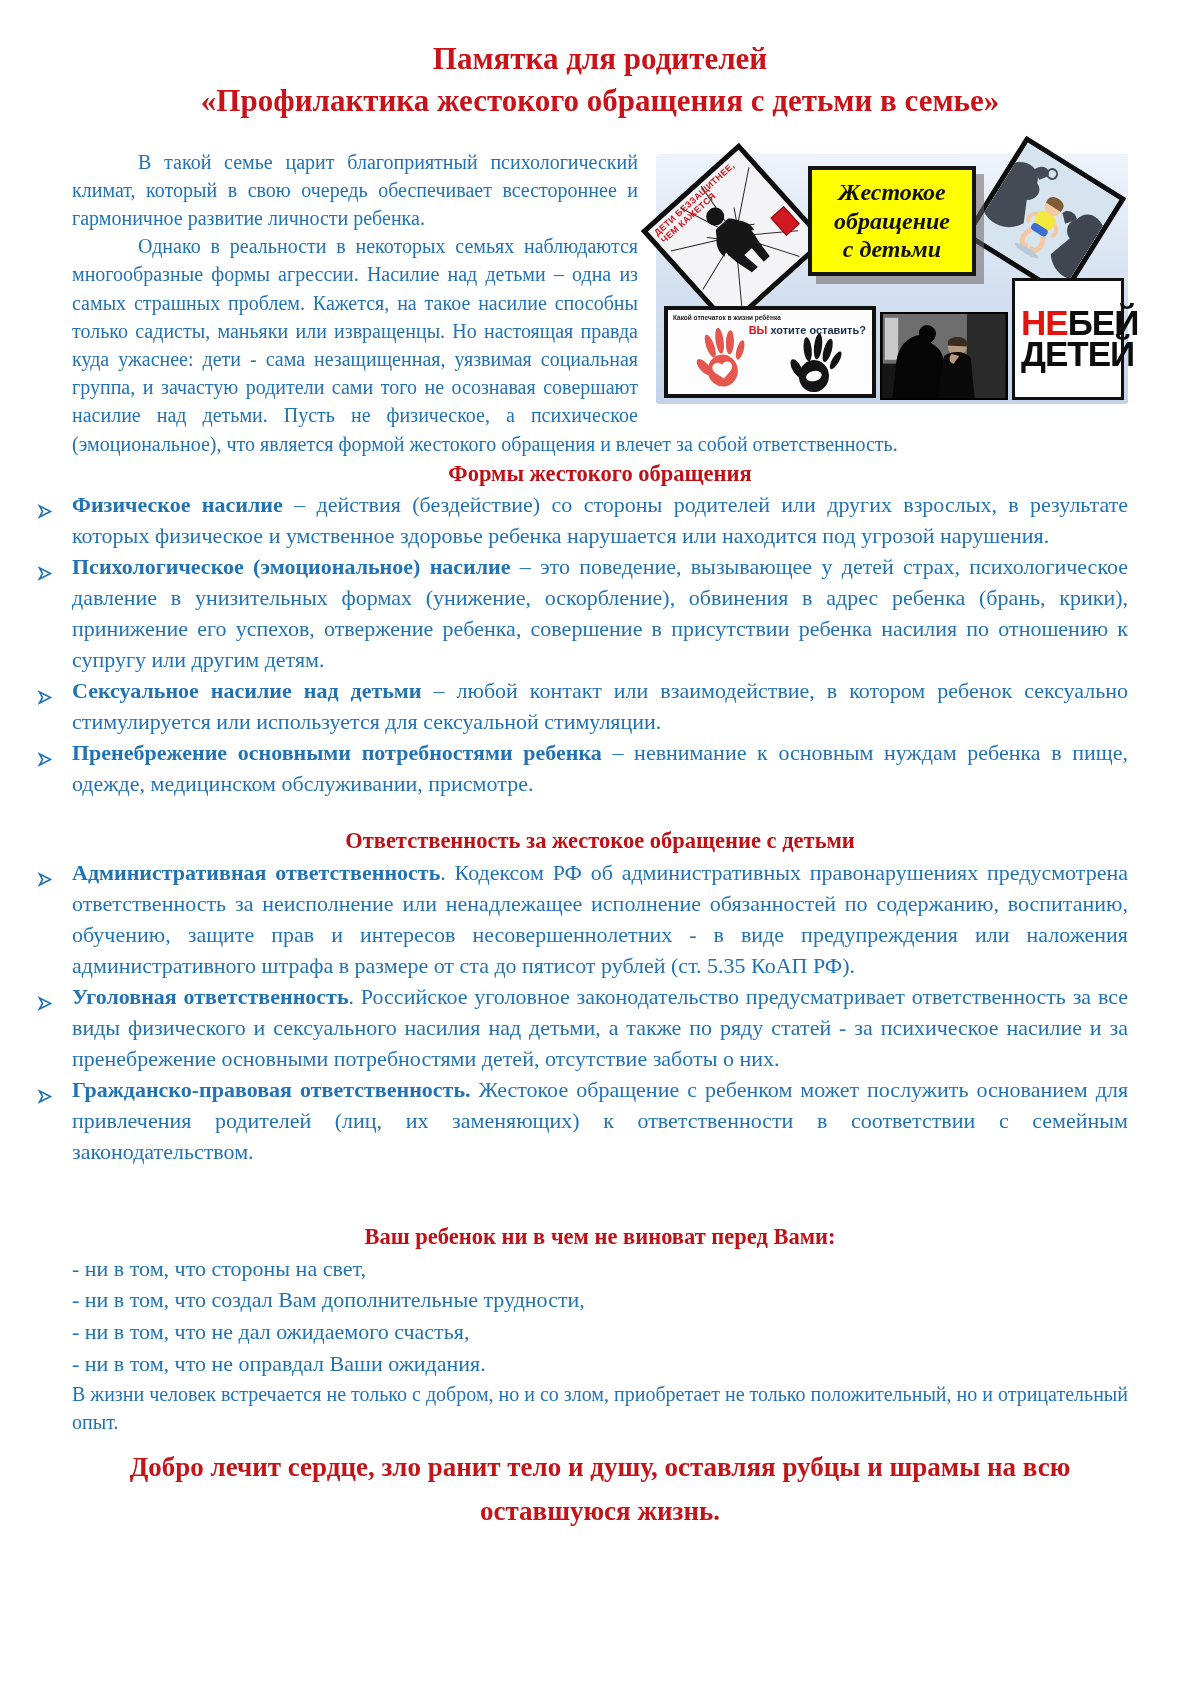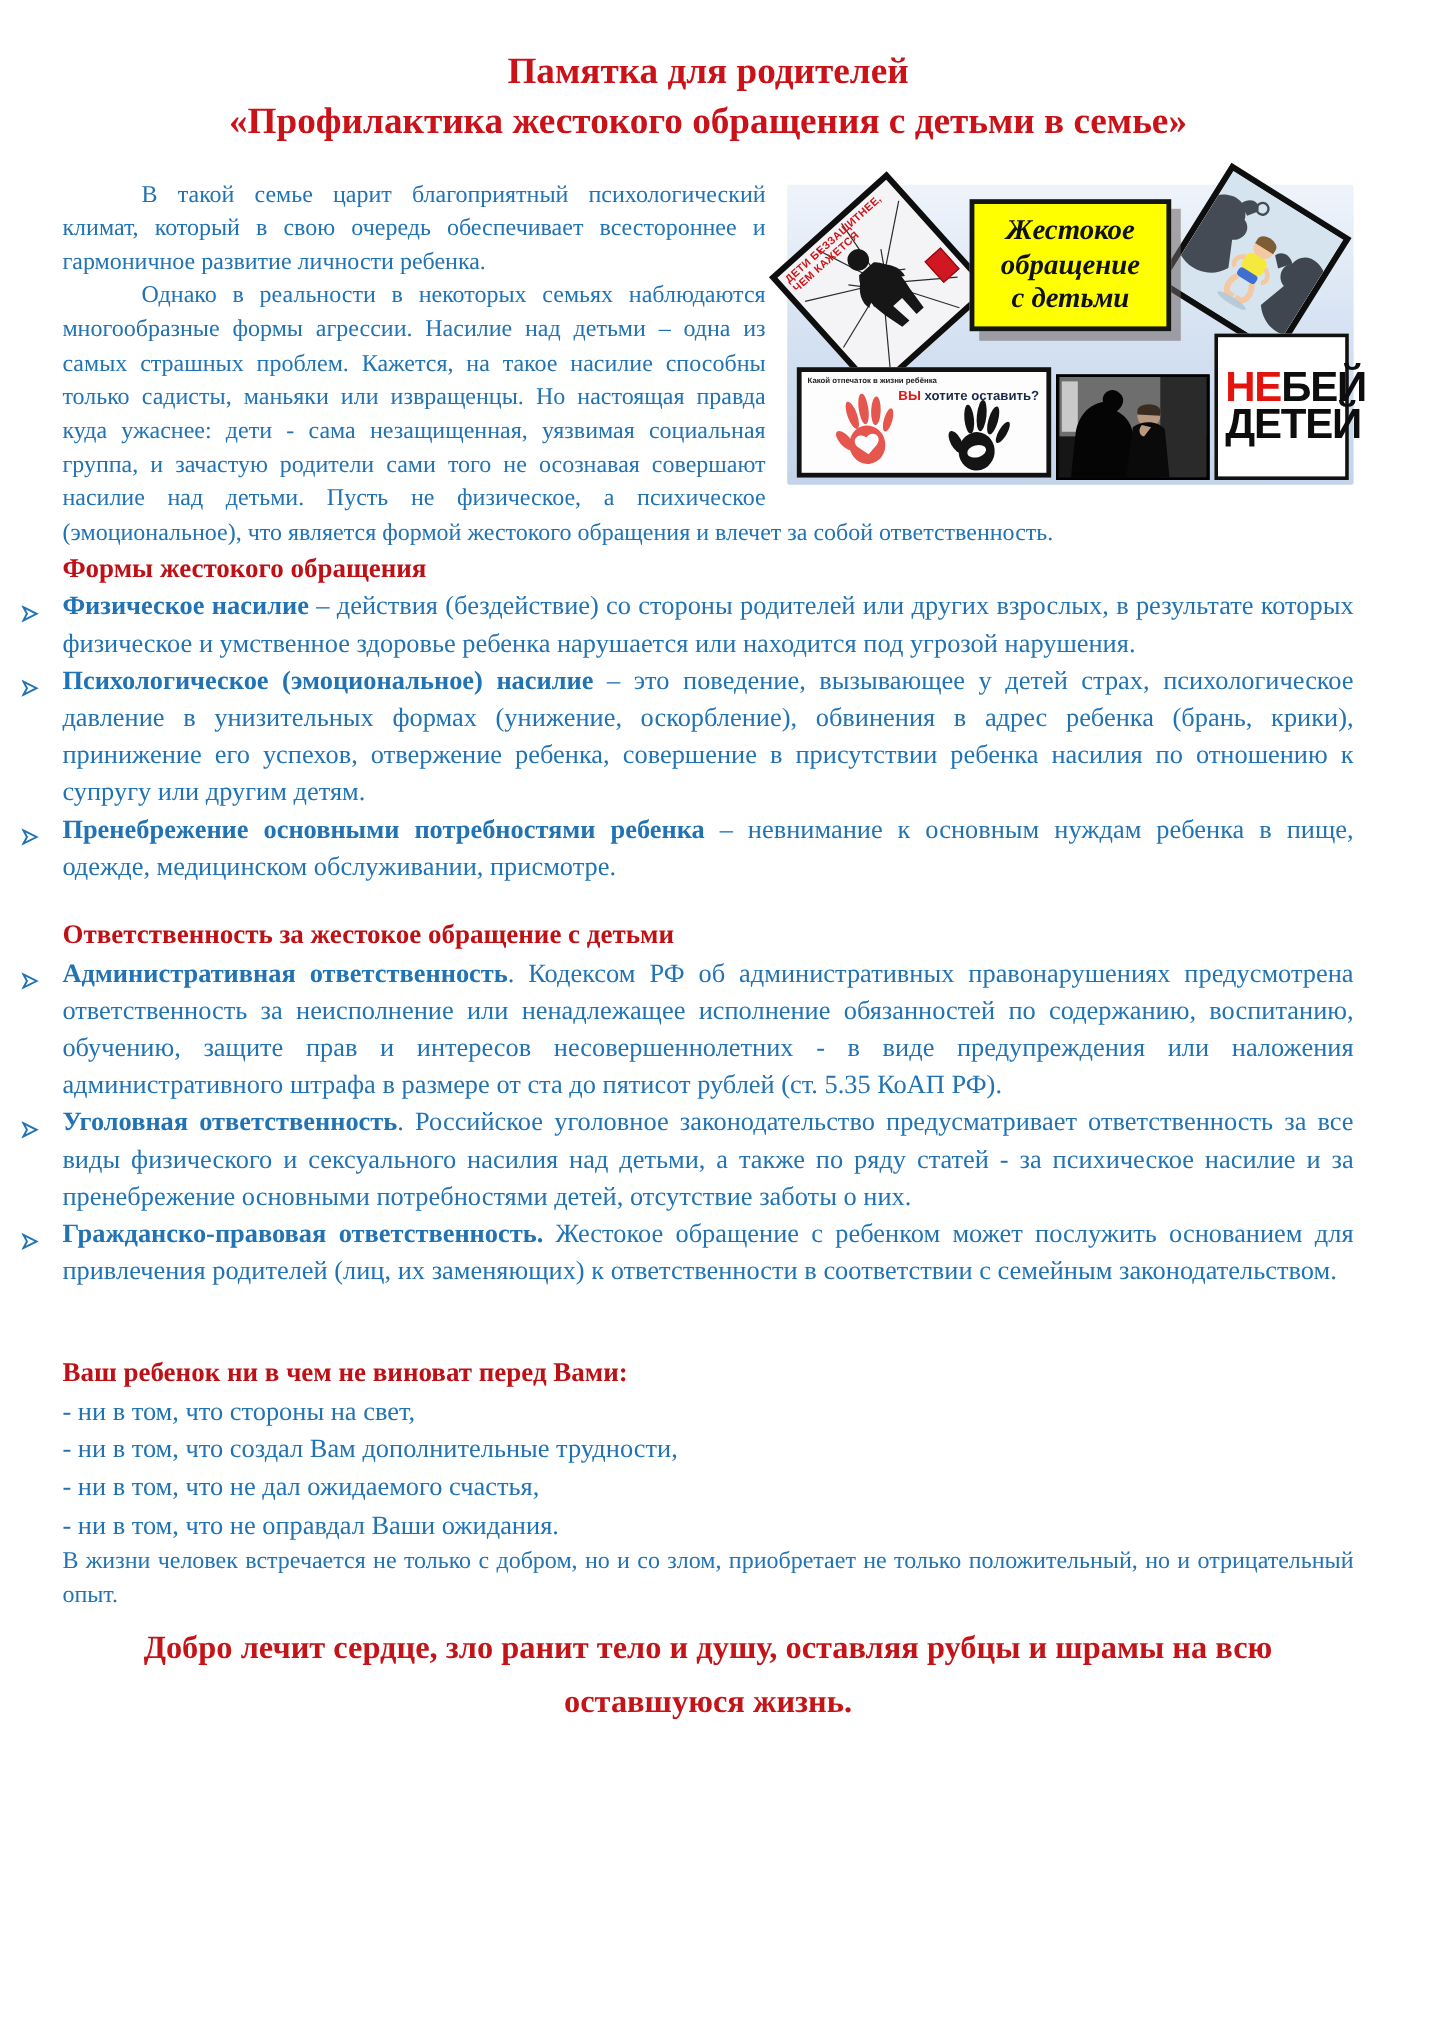--- a/index.html
+++ b/index.html
@@ -5,39 +5,40 @@
   html,body{margin:0;padding:0;background:#ffffff;}
   .page{
     position:relative;
     width:1200px;
     height:1697px;
     margin:0 auto;
     background:#ffffff;
     font-family:"Liberation Serif", serif;
     color:#2173b4;
     box-sizing:border-box;
-    padding:38px 72px 0 52px;
+    padding:38px 72px 0 72px;
     overflow:hidden;
   }
   
   .title{
     text-align:center;
     font-weight:bold;
     font-size:31px;
     line-height:1.35;
     color:#cb1219;
     margin:0 0 26px 0;
   }
   .intro{
     font-size:22px;
     margin:0 0 26px 0;
     text-indent:66px;
     color:#2173b4;
   }
   .red-heading{
+    text-align:center;
     font-weight:bold;
     font-size:22.5px;
     color:#bf1016;
     margin:0;
     line-height:1.4;
   }
   
   .para{
     font-size:20px;
     line-height:1.41;
@@ -299,20 +300,26 @@
     <li class="bullet">
       <span class="marker"><svg width="15" height="15" viewBox="0 0 15 15">
             <path d="M1.5 2 L12.5 7.5 L1.5 13 L4.5 7.5 Z" fill="none" stroke="#2173b4" stroke-width="1.6"></path>
           </svg></span>
       <span class="term">Психологическое (эмоциональное) насилие</span><span> – это поведение, вызывающее у детей страх, психологическое давление в унизительных формах (унижение, оскорбление), обвинения в адрес ребенка (брань, крики), принижение его успехов, отвержение ребенка, совершение в присутствии ребенка насилия по отношению к супругу или другим детям.</span>
     </li>
     <li class="bullet">
       <span class="marker"><svg width="15" height="15" viewBox="0 0 15 15">
             <path d="M1.5 2 L12.5 7.5 L1.5 13 L4.5 7.5 Z" fill="none" stroke="#2173b4" stroke-width="1.6"></path>
           </svg></span>
+      <span class="term">Сексуальное насилие над детьми</span><span> – любой контакт или взаимодействие, в котором ребенок сексуально стимулируется или используется для сексуальной стимуляции.</span>
+    </li>
+    <li class="bullet">
+      <span class="marker"><svg width="15" height="15" viewBox="0 0 15 15">
+            <path d="M1.5 2 L12.5 7.5 L1.5 13 L4.5 7.5 Z" fill="none" stroke="#2173b4" stroke-width="1.6"></path>
+          </svg></span>
       <span class="term">Пренебрежение основными потребностями ребенка</span><span> – невнимание к основным нуждам ребенка в пище, одежде, медицинском обслуживании, присмотре.</span>
     </li>
   </ul>
 
   <div class="gap-md"></div>
 
   <h2 class="red-heading">Ответственность за жестокое обращение с детьми</h2>
 
   <ul class="bullets">
     <li class="bullet">

